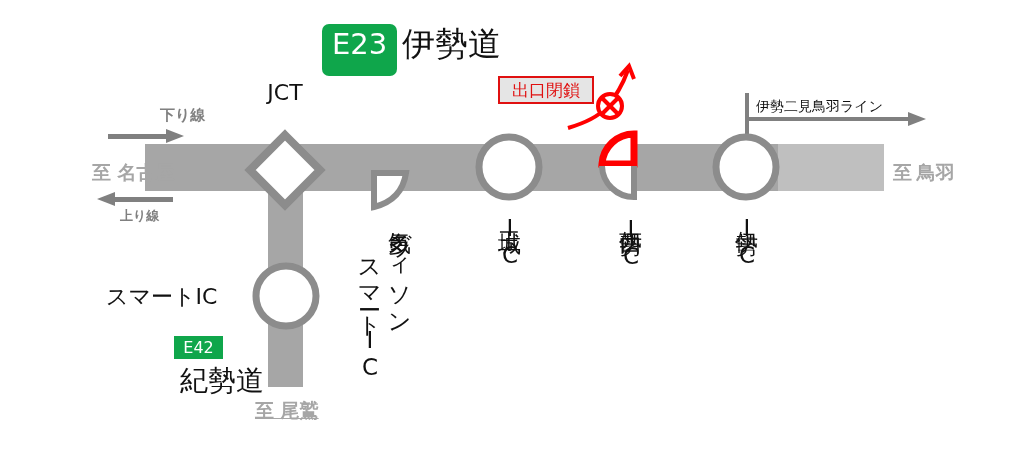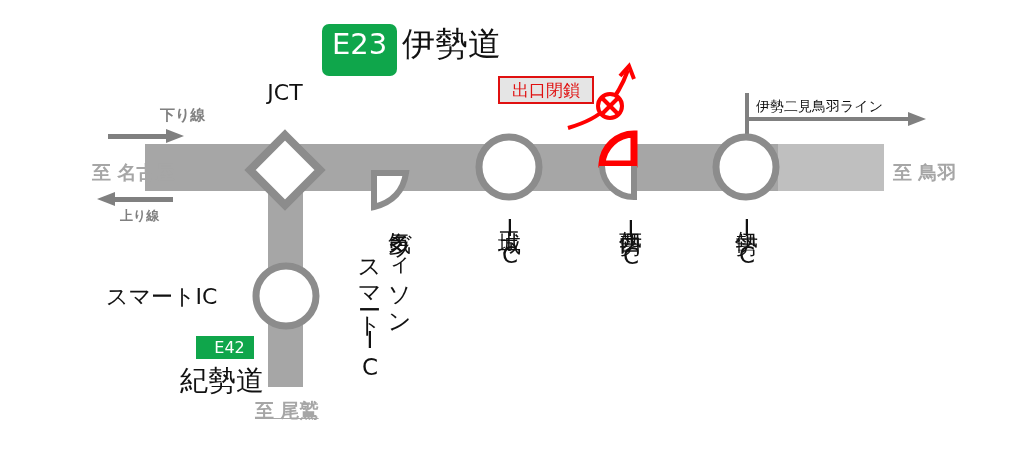--- a/index.html
+++ b/index.html
@@ -55,32 +55,32 @@
   <rect x="747" y="117" width="165" height="4" fill="#808080"></rect>
   <polygon points="908,112 926,119 908,126" fill="#808080"></polygon>
 
   <circle cx="746" cy="167" r="30" fill="#ffffff" stroke="#8c8c8c" stroke-width="7"></circle>
 </svg>
 
 <div class="abs route-badge title-badge">E23</div>
 <div class="abs title-name">伊勢道</div>
 
 <div class="abs dir-label" style="left:48px;top:160px;margin-left:44px;">至 名古屋</div>
-<div class="abs dir-label" style="left:893px;top:160px;">至 鳥羽</div>
+<div class="abs dir-label" style="left:893px;top:160px;font-family:Liberation Serif, serif;">至 鳥羽</div>
 <div class="abs dir-label" style="left:255px;top:398px;text-decoration:underline;">至 尾鷲</div>
 <div class="abs dir-label" style="left:112px;top:106px;font-size:15px;color:#808080;margin-left:48px;">下り線</div>
 <div class="abs dir-label" style="left:120px;top:207px;font-size:13px;color:#808080;">上り線</div>
 
 <div class="abs black-label" style="left:232px;top:80px;text-align:center;width:106px;line-height:26px;">
   <div>JCT</div>
 </div>
 
 <div class="abs black-label" style="left:106px;top:282px;">スマートIC</div>
 
-<div class="abs route-badge" style="left:196px;top:336px;width:49px;height:23px;line-height:23px;font-size:16px;padding-left:9px;">E42</div>
+<div class="abs route-badge" style="left:174px;top:336px;width:49px;height:23px;line-height:23px;font-size:16px;">E42</div>
 <div class="abs black-label" style="left:180px;top:362px;font-size:28px;">紀勢道</div>
 
 <div class="abs vlabel" style="left:386px;top:214px;">多気ヴィソン</div>
 <div class="abs vlabel" style="left:356px;top:244px;">スマートIC</div>
 
 <div class="abs vlabel" style="left:496px;top:213px;">玉城IC</div>
 
 <div class="abs vlabel" style="left:617px;top:213px;">伊勢西IC</div>
 
 <div class="abs vlabel" style="left:733px;top:213px;">伊勢IC</div>

